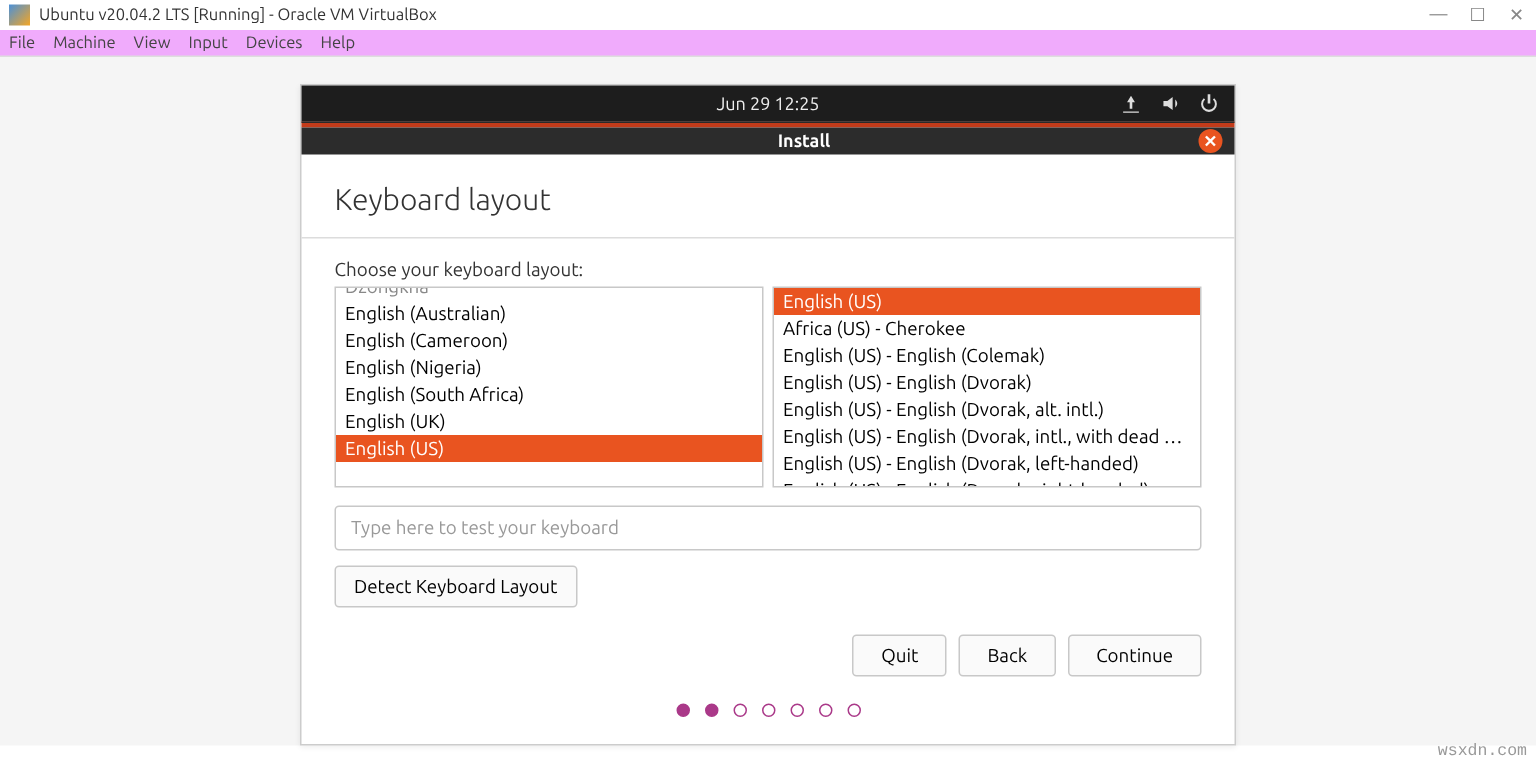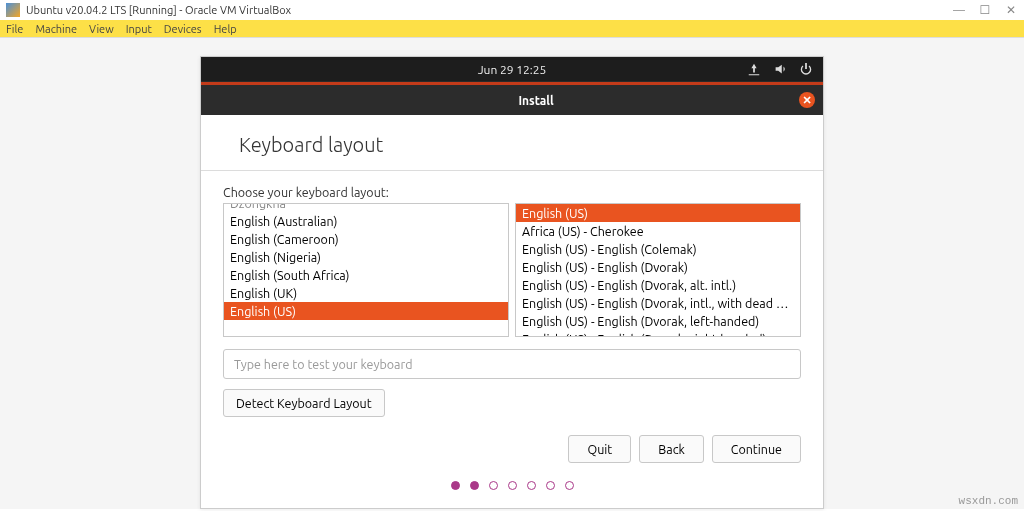--- a/index.html
+++ b/index.html
@@ -3,42 +3,42 @@
   <meta charset="utf-8">
   <style>
     * { margin: 0; padding: 0; box-sizing: border-box; font-family: "Ubuntu", "Segoe UI", Arial, sans-serif; }
     body { background: #fff; width: 1024px; height: 511px; overflow: hidden; position: relative; }
 
     
     .vbox-titlebar { height: 20px; background: #fff; display: flex; align-items: center; padding: 0 6px; font-size: 11px; color: #333; }
     .vbox-icon { width: 14px; height: 14px; background: linear-gradient(135deg, #4a90d9 0%, #f5a623 100%); margin-right: 6px; }
     .vbox-wincontrols { margin-left: auto; display: flex; gap: 12px; color: #888; }
     .vbox-wincontrols span { cursor: pointer; font-size: 12px; width: 14px; text-align: center; }
-    .vbox-menubar { height: 18px; background: #fde047; display: flex; align-items: center; padding: 0 6px; font-size: 11px; color: #444; gap: 12px; border-bottom: 1px solid #ddd; }
+    .vbox-menubar { height: 18px; background: #f0abfc; display: flex; align-items: center; padding: 0 6px; font-size: 11px; color: #444; gap: 12px; border-bottom: 1px solid #ddd; }
     .vbox-menubar span { cursor: pointer; }
 
     
     .vm-area { background: #f5f5f5; padding: 18px 0 0 0; display: flex; justify-content: center; }
 
     
     .ubuntu-win { width: 624px; background: #fff; position: relative; border: 1px solid #ccc; box-shadow: 0 1px 4px rgba(0,0,0,.08); }
 
     
     .topbar { height: 24px; background: #1d1d1d; color: #eee; display: flex; align-items: center; justify-content: center; font-size: 12px; position: relative; }
     .topbar-right { position: absolute; right: 10px; display: flex; gap: 12px; align-items: center; }
     .topbar-right svg { width: 14px; height: 14px; fill: #ddd; }
     .orange-strip { height: 4px; background: #c33b1a; border-top: 1px solid #2a2a2a; }
 
     
-    .install-header { height: 30px; background: #2c2c2c; color: #fff; display: flex; align-items: center; justify-content: center; font-size: 12px; font-weight: bold; position: relative; padding-left: 48px; }
+    .install-header { height: 18px; background: #2c2c2c; color: #fff; display: flex; align-items: center; justify-content: center; font-size: 12px; font-weight: bold; position: relative; padding-left: 48px; }
     .close-btn { position: absolute; right: 8px; width: 16px; height: 16px; border-radius: 50%; background: #e95420; color: #fff; font-size: 11px; display: flex; align-items: center; justify-content: center; cursor: pointer; }
 
     
     .page { padding: 18px 22px 14px 22px; }
-    .page-title { font-size: 20px; font-weight: 300; color: #333; margin-bottom: 14px; margin-left: 16px; }
+    .page-title { font-size: 20px; font-weight: 300; color: #333; margin-bottom: 14px; }
     .divider-line { height: 1px; background: #dcdcdc; margin: 0 -22px 14px -22px; }
     .prompt { font-size: 12.5px; color: #333; margin-bottom: 4px; }
 
     .lists { display: flex; gap: 6px; }
     .listbox { flex: 1; border: 1px solid #c8c8c8; height: 134px; overflow: hidden; font-size: 12.5px; background: #fff; }
     .listbox .item { padding: 2px 6px; cursor: pointer; white-space: nowrap; overflow: hidden; text-overflow: ellipsis; }
     .listbox .item.selected { background: #e95420; color: #fff; }
     .listbox .item.cut-top { margin-top: -10px; color: #888; }
 
     .test-input { margin-top: 12px; width: 100%; height: 30px; border: 1px solid #c8c8c8; border-radius: 3px; padding: 0 10px; font-size: 12.5px; color: #333; }

